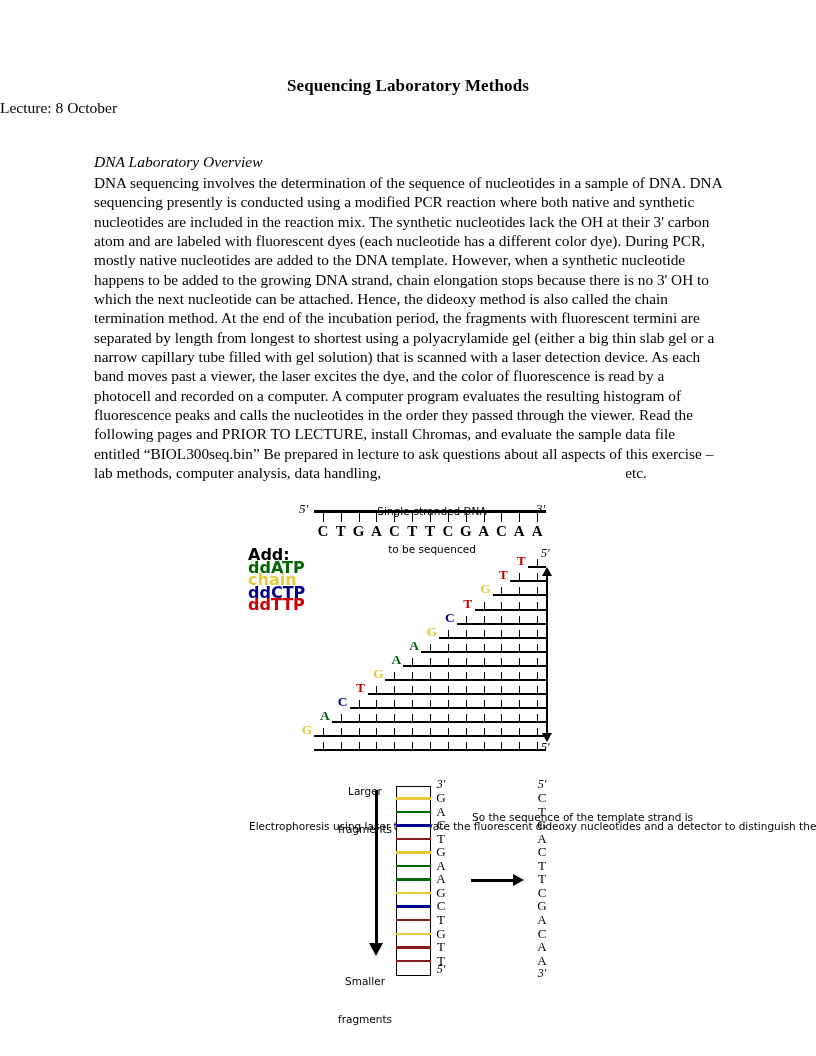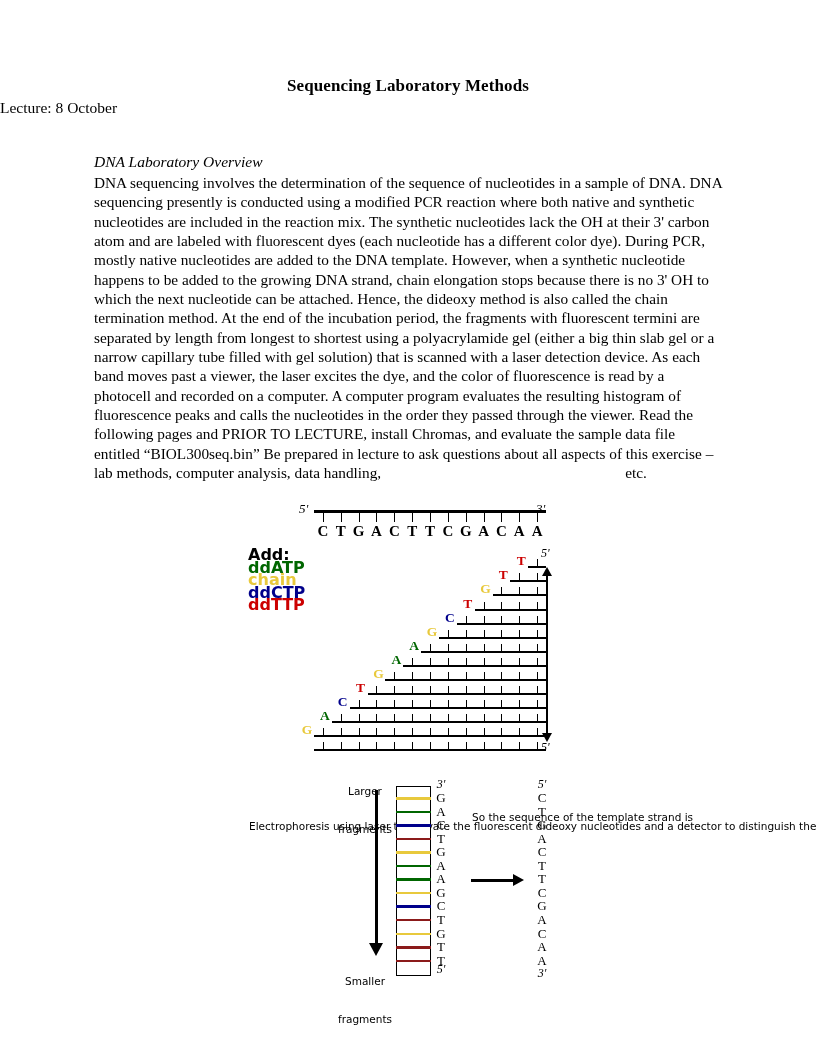--- a/index.html
+++ b/index.html
@@ -277,20 +277,24 @@
   <div class="doc-sub1">Lecture: 8 October</div>
 
   <div class="section-heading">DNA Laboratory Overview</div>
 
   <div class="body-text">
     <span>DNA sequencing involves the determination of the sequence of nucleotides in a sample of DNA. DNA sequencing presently is conducted using a modified PCR reaction where both native and synthetic nucleotides are included in the reaction mix.  The synthetic nucleotides lack the OH at their 3' carbon atom and are labeled with fluorescent dyes (each nucleotide has a different color dye).  During PCR, mostly native nucleotides are added to the DNA template.  However, when a synthetic nucleotide happens to be added to the growing DNA strand, chain elongation stops because there is no 3' OH to which the next nucleotide can be attached. Hence, the dideoxy method is also called the chain termination method.  At the end of the incubation period, the fragments with fluorescent termini are separated by length from longest to shortest using a polyacrylamide gel (either a big thin slab gel or a narrow capillary tube filled with gel solution) that is scanned with a laser detection device.  As each band moves past a viewer, the laser excites the dye, and the color of fluorescence is read by a photocell and recorded on a computer.  A computer program evaluates the resulting histogram of fluorescence peaks and calls the nucleotides in the order they passed through the viewer.  Read the following pages and PRIOR TO LECTURE, install Chromas, and evaluate the sample data file entitled “BIOL300seq.bin” Be prepared in lecture to ask questions about all aspects of this exercise –lab methods, computer analysis, data handling,</span><span class="etc">etc.</span>
   </div>
 
   <div class="figure">
 
+    <div class="fig-label cap-ssdna">
+      <div>Single-stranded DNA</div>
+      <div>to be sequenced</div>
+    </div>
 
     <div class="prime-5-top">5'</div>
     <div class="prime-3-top">3'</div>
     <div class="tmpl-line"></div>
 
     <div id="template-bases">
         <div class="tick" style="left: 322.925px;"></div>
         <div class="tmpl-base" style="left: 314.925px;">C</div>
         <div class="tick" style="left: 340.775px;"></div>
         <div class="tmpl-base" style="left: 332.775px;">T</div>

